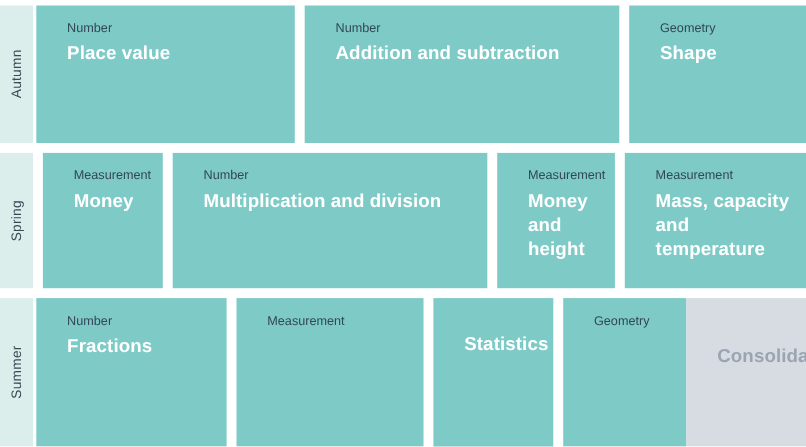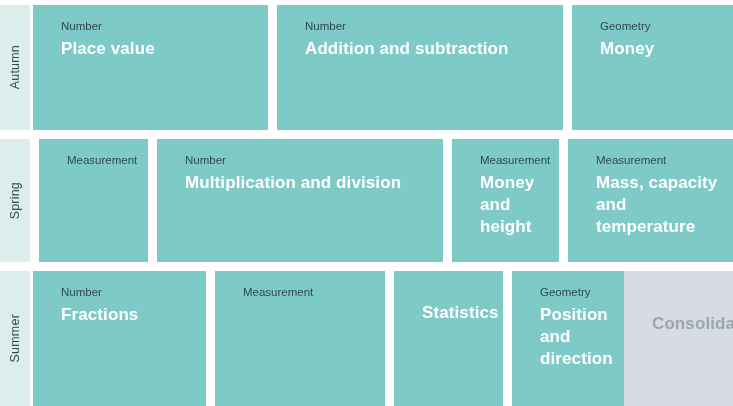--- a/index.html
+++ b/index.html
@@ -98,24 +98,25 @@
       <div class="unit" style="left: 33px; top: 5px; width: 235px; height: 125px; background: rgb(126, 202, 199);">
         <div class="unit-category">Number</div>
         <div class="unit-title">Place value</div>
       </div>
       <div class="unit" style="left: 277px; top: 5px; width: 286px; height: 125px; background: rgb(126, 202, 199);">
         <div class="unit-category">Number</div>
         <div class="unit-title">Addition and subtraction</div>
       </div>
       <div class="unit" style="left: 572px; top: 5px; width: 161px; height: 125px; background: rgb(126, 202, 199);">
         <div class="unit-category">Geometry</div>
-        <div class="unit-title">Money</div>
+        <div class="unit-title">Shape</div>
       </div>
       <div class="unit" style="left: 39px; top: 139px; width: 109px; height: 123px; background: rgb(126, 202, 199);">
         <div class="unit-category">Measurement</div>
+        <div class="unit-title">Money</div>
       </div>
       <div class="unit" style="left: 157px; top: 139px; width: 286px; height: 123px; background: rgb(126, 202, 199);">
         <div class="unit-category">Number</div>
         <div class="unit-title">Multiplication and division</div>
       </div>
       <div class="unit" style="left: 452px; top: 139px; width: 107px; height: 123px; background: rgb(126, 202, 199);">
         <div class="unit-category">Measurement</div>
         <div class="unit-title">Money and height</div>
       </div>
       <div class="unit" style="left: 568px; top: 139px; width: 165px; height: 123px; background: rgb(126, 202, 199);">
@@ -127,19 +128,18 @@
         <div class="unit-title">Fractions</div>
       </div>
       <div class="unit" style="left: 215px; top: 271px; width: 170px; height: 135px; background: rgb(126, 202, 199);">
         <div class="unit-category">Measurement</div>
       </div>
       <div class="unit" style="left: 394px; top: 271px; width: 109px; height: 146px; background: rgb(126, 202, 199);">
         <div class="unit-title no-category">Statistics</div>
       </div>
       <div class="unit" style="left: 512px; top: 271px; width: 112px; height: 135px; background: rgb(126, 202, 199);">
         <div class="unit-category">Geometry</div>
-        <div class="unit-title">Position and direction</div>
       </div>
       <div class="unit consolidation" style="left: 624px; top: 271px; width: 109px; height: 135px; background: rgb(215, 220, 226);">
         <div class="unit-title">Consolidation</div>
       </div>
     </div>
 </div>
 
 </body></html>

